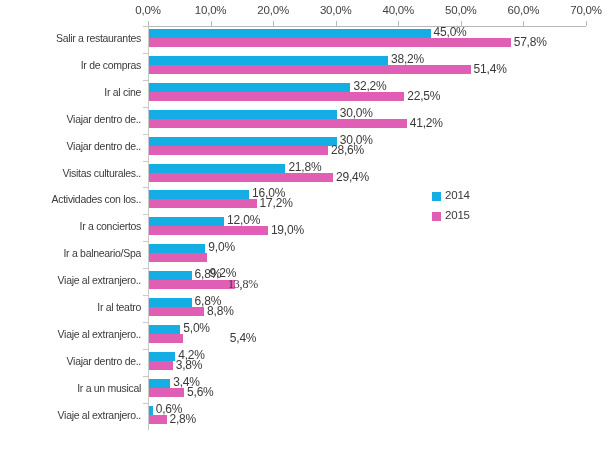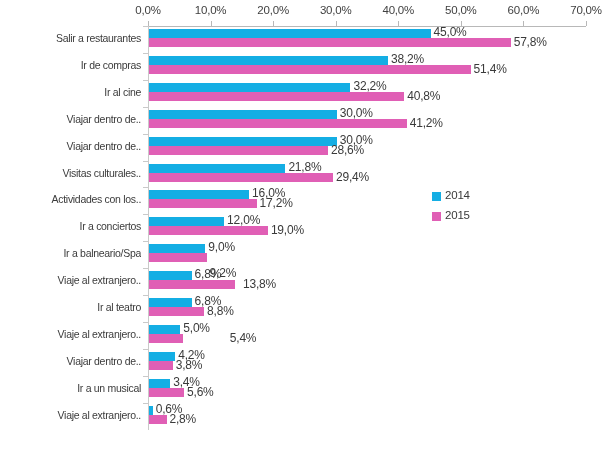--- a/index.html
+++ b/index.html
@@ -170,21 +170,21 @@
         <div class="bar bar-2014" style="top: 1px; width: 239.023px; background: rgb(20, 174, 228);"></div>
         <div class="bar-value" style="left: 391.023px; top: -3px;">38,2%</div>
         <div class="bar bar-2015" style="top: 10px; width: 321.617px; background: rgb(224, 95, 181);"></div>
         <div class="bar-value" style="left: 473.617px; top: 7px;">51,4%</div>
       </div>
       <div class="cat-row" style="top: 54.8px; height: 26.9px;">
         <div class="cat-label" style="top: 4px;">Ir al cine</div>
         <div class="bar bar-2014" style="top: 1px; width: 201.48px; background: rgb(20, 174, 228);"></div>
         <div class="bar-value" style="left: 353.48px; top: -3px;">32,2%</div>
         <div class="bar bar-2015" style="top: 10px; width: 255.291px; background: rgb(224, 95, 181);"></div>
-        <div class="bar-value" style="left: 407.291px; top: 7px;">40,8%</div>
+        <div class="bar-value" style="left: 407.291px; top: 7px;">22,5%</div>
       </div>
       <div class="cat-row" style="top: 81.7px; height: 26.9px;">
         <div class="cat-label" style="top: 4px;">Viajar dentro de..</div>
         <div class="bar bar-2014" style="top: 1px; width: 187.714px; background: rgb(20, 174, 228);"></div>
         <div class="bar-value" style="left: 339.714px; top: -3px;">30,0%</div>
         <div class="bar bar-2015" style="top: 10px; width: 257.794px; background: rgb(224, 95, 181);"></div>
         <div class="bar-value" style="left: 409.794px; top: 7px;">41,2%</div>
       </div>
       <div class="cat-row" style="top: 108.6px; height: 26.9px;">
         <div class="cat-label" style="top: 4px;">Viajar dentro de..</div>
@@ -219,21 +219,21 @@
         <div class="bar bar-2014" style="top: 1px; width: 56.3143px; background: rgb(20, 174, 228);"></div>
         <div class="bar-value" style="left: 208.314px; top: -3px;">9,0%</div>
         <div class="bar bar-2015" style="top: 10px; width: 57.5657px; background: rgb(224, 95, 181);"></div>
         <div class="bar-value" style="left: 209.566px; top: 23px;">9,2%</div>
       </div>
       <div class="cat-row" style="top: 243.1px; height: 26.9px;">
         <div class="cat-label" style="top: 4px;">Viaje al extranjero..</div>
         <div class="bar bar-2014" style="top: 1px; width: 42.5486px; background: rgb(20, 174, 228);"></div>
         <div class="bar-value" style="left: 194.549px; top: -3px;">6,8%</div>
         <div class="bar bar-2015" style="top: 10px; width: 86.3486px; background: rgb(224, 95, 181);"></div>
-        <div class="bar-value" style="left: 243px; top: 7px;">13,8%</div>
+        <div class="bar-value" style="left: 228px; top: 7px; font-family: Liberation Serif, serif;">13,8%</div>
       </div>
       <div class="cat-row" style="top: 270px; height: 26.9px;">
         <div class="cat-label" style="top: 4px;">Ir al teatro</div>
         <div class="bar bar-2014" style="top: 1px; width: 42.5486px; background: rgb(20, 174, 228);"></div>
         <div class="bar-value" style="left: 194.549px; top: -3px;">6,8%</div>
         <div class="bar bar-2015" style="top: 10px; width: 55.0629px; background: rgb(224, 95, 181);"></div>
         <div class="bar-value" style="left: 207.063px; top: 7px;">8,8%</div>
       </div>
       <div class="cat-row" style="top: 296.9px; height: 26.9px;">
         <div class="cat-label" style="top: 4px;">Viaje al extranjero..</div>

